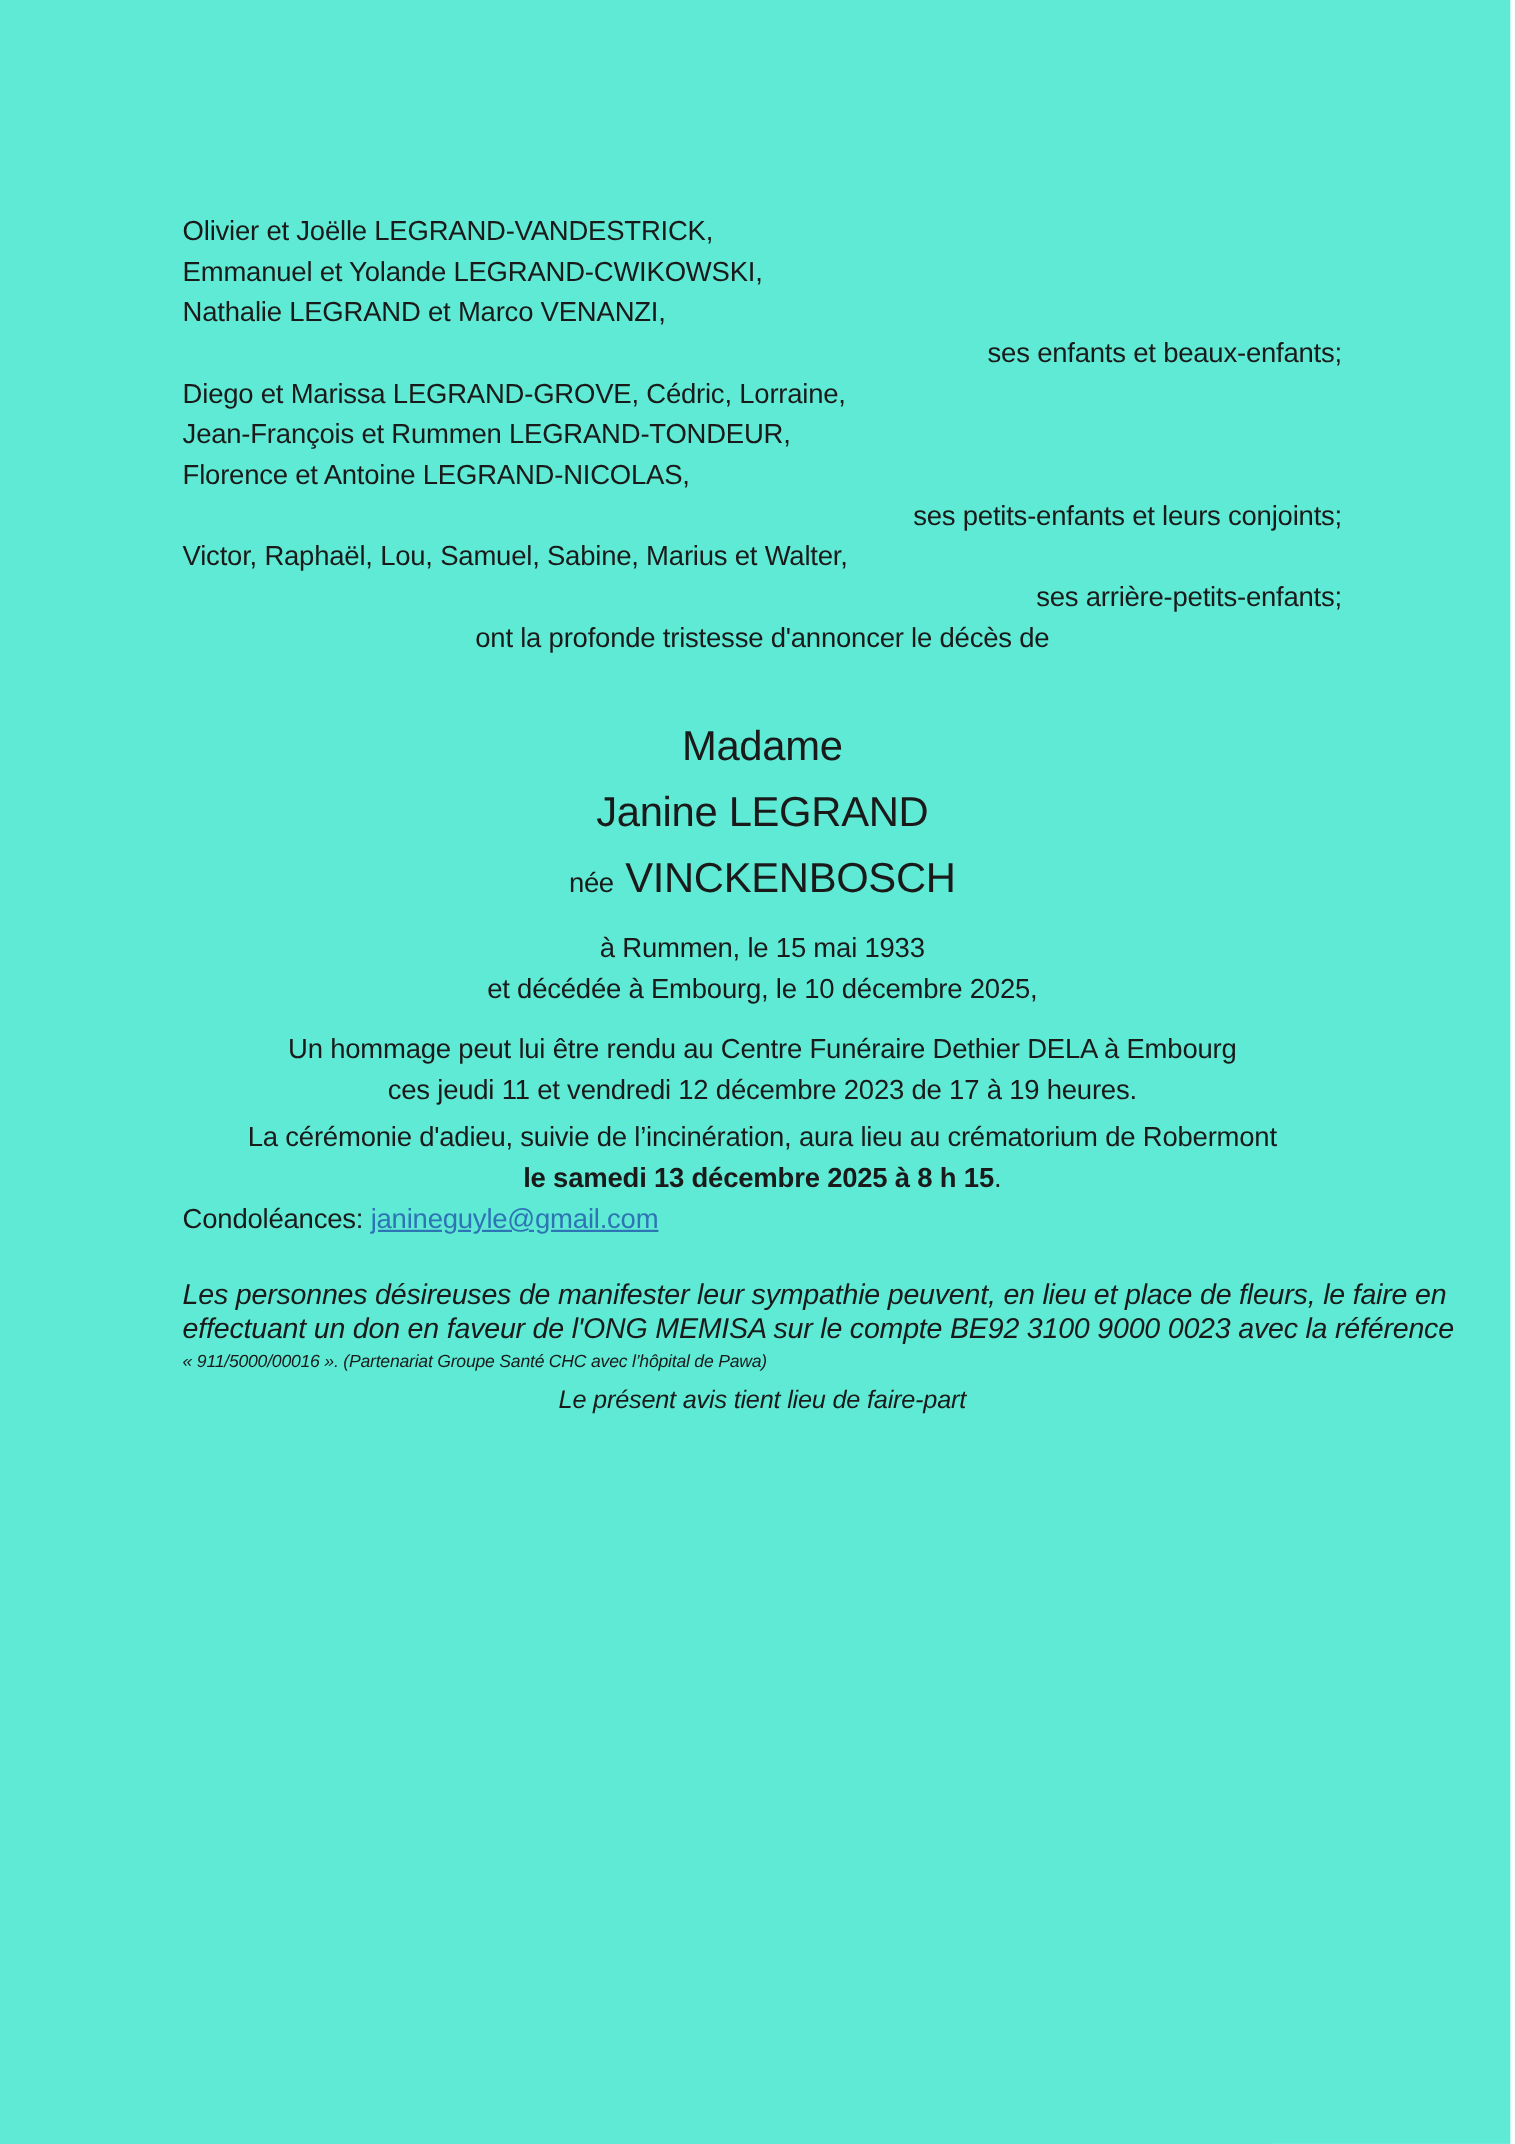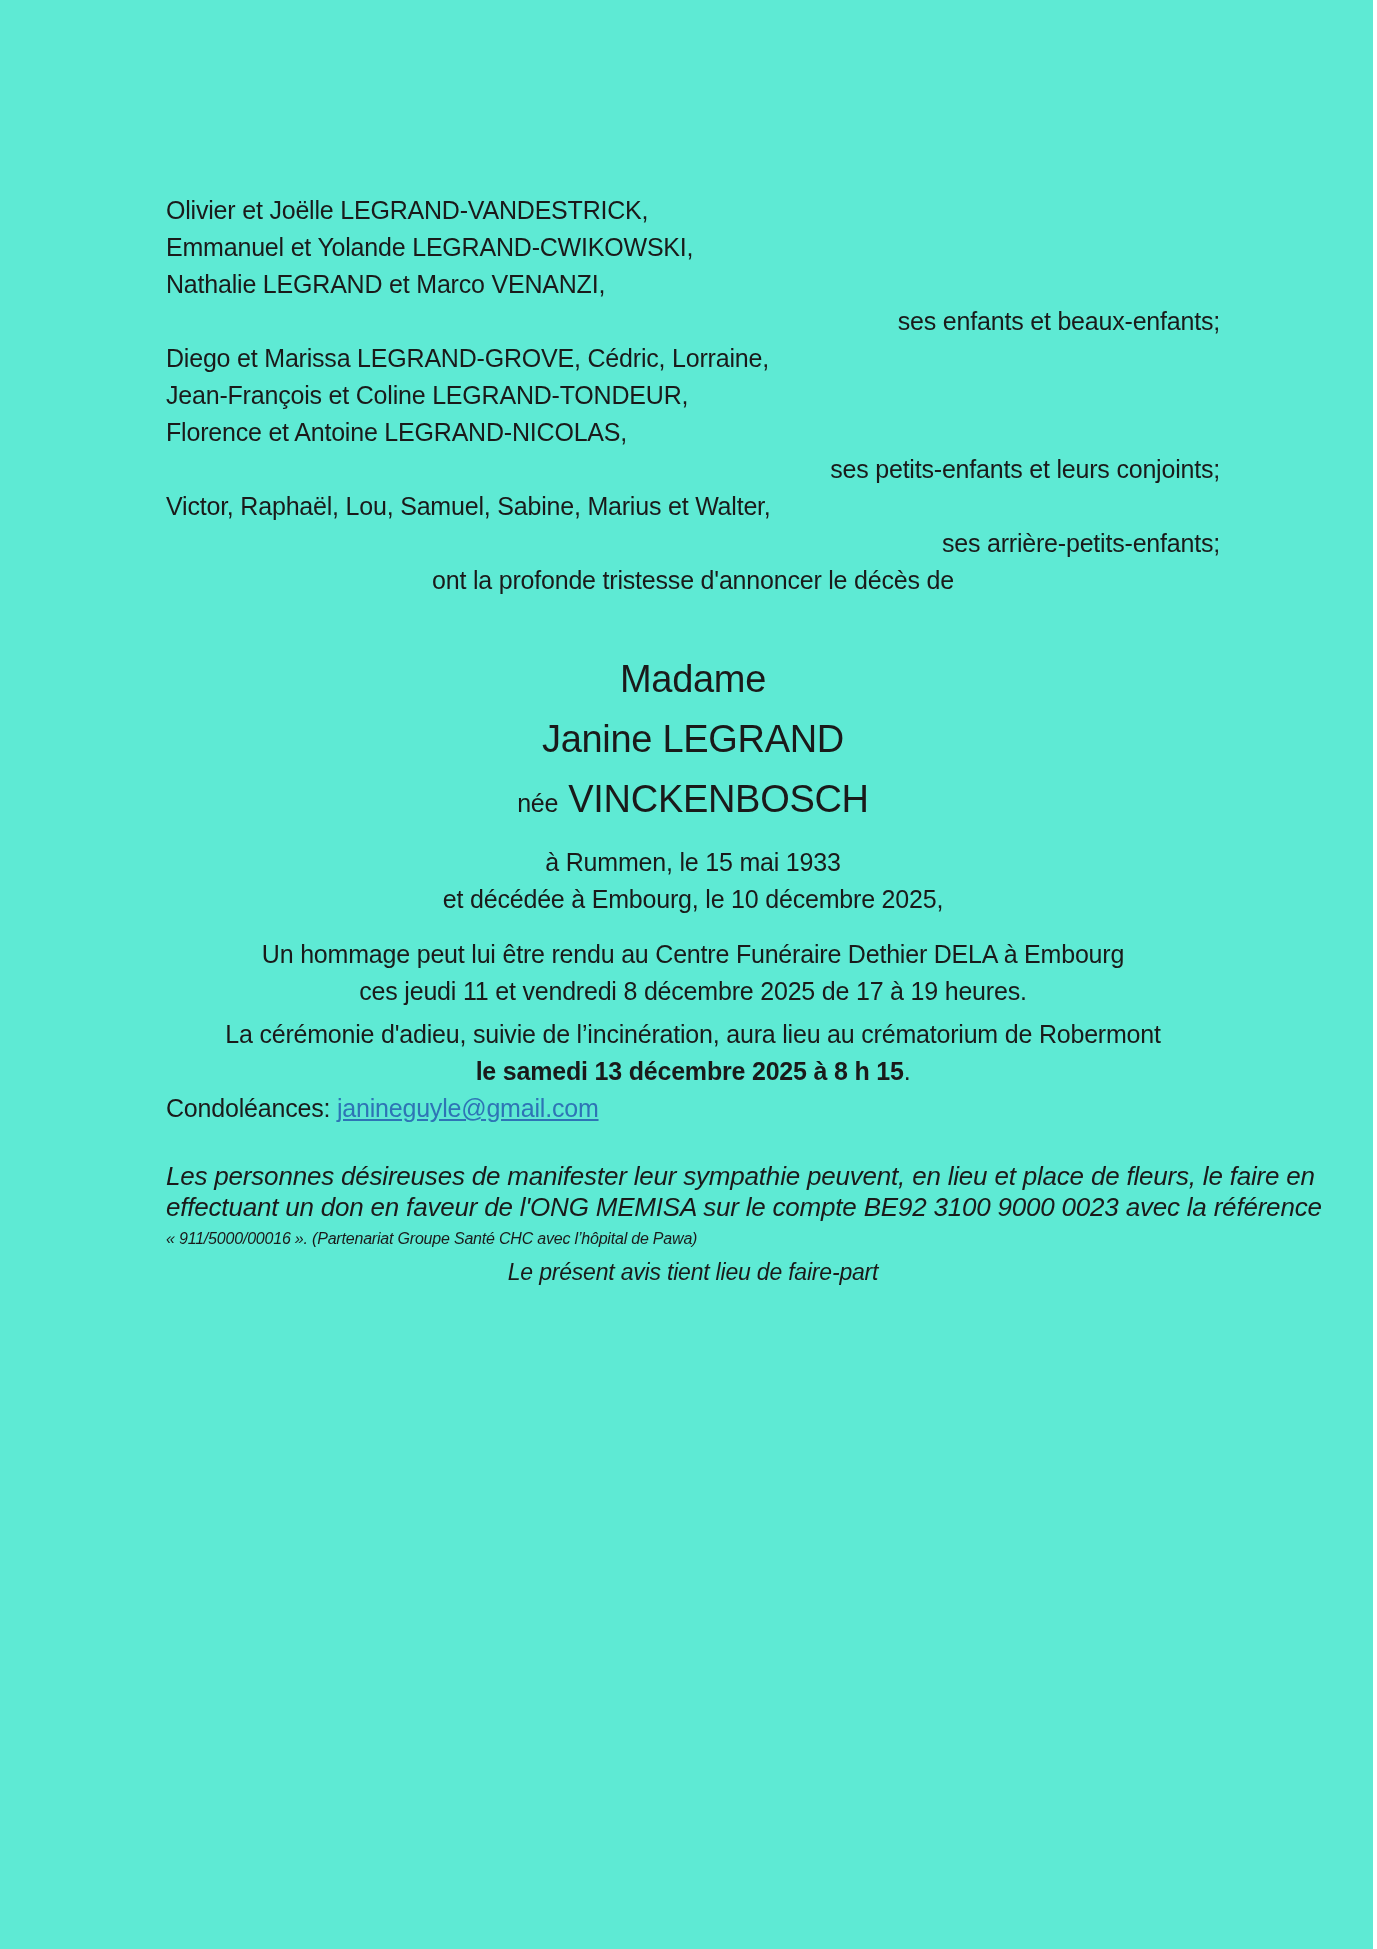--- a/index.html
+++ b/index.html
@@ -79,21 +79,21 @@
 
 <div class="page">
   <div class="content">
 
     <p>Olivier et Joëlle LEGRAND-VANDESTRICK,</p>
     <p>Emmanuel et Yolande LEGRAND-CWIKOWSKI,</p>
     <p>Nathalie LEGRAND et Marco VENANZI,</p>
     <p class="right role-children">ses enfants et beaux-enfants;</p>
 
     <p class="block-grandchildren">Diego et Marissa LEGRAND-GROVE, Cédric, Lorraine,</p>
-    <p>Jean-François et Coline LEGRAND-TONDEUR,</p>
+    <p>Jean-François et Rummen LEGRAND-TONDEUR,</p>
     <p>Florence et Antoine LEGRAND-NICOLAS,</p>
     <p class="right role-grandchildren">ses petits-enfants et leurs conjoints;</p>
 
     <p class="line-greatgrand">Victor, Raphaël, Lou, Samuel, Sabine, Marius et Walter,</p>
     <p class="right role-greatgrand">ses arrière-petits-enfants;</p>
 
     <p class="center intro-line">ont la profonde tristesse d'annoncer le décès de</p>
 
     <div class="name-block">
       <p class="center">Madame</p>
@@ -101,21 +101,21 @@
       <p class="center"><span class="nee-label">née</span> <span>VINCKENBOSCH</span></p>
     </div>
 
     <div class="life-block">
       <p class="center">à Rummen, le 15 mai 1933</p>
       <p class="center">et décédée à Embourg, le 10 décembre 2025,</p>
     </div>
 
     <div class="tribute-block">
       <p class="center">Un hommage peut lui être rendu au Centre Funéraire Dethier DELA à Embourg</p>
-      <p class="center">ces jeudi 11 et vendredi 8 décembre 2025 de 17 à 19 heures.</p>
+      <p class="center">ces jeudi 11 et vendredi 12 décembre 2023 de 17 à 19 heures.</p>
     </div>
 
     <div class="ceremony-block">
       <p class="center">La cérémonie d'adieu, suivie de l’incinération, aura lieu au crématorium de Robermont</p>
       <p class="center"><span class="bold-date">le samedi 13 décembre 2025 à 8 h 15</span><span>.</span></p>
     </div>
 
     <p class="condolences-line"><span>Condoléances:</span> <a>janineguyle@gmail.com</a></p>
 
     <div class="donation-block">

